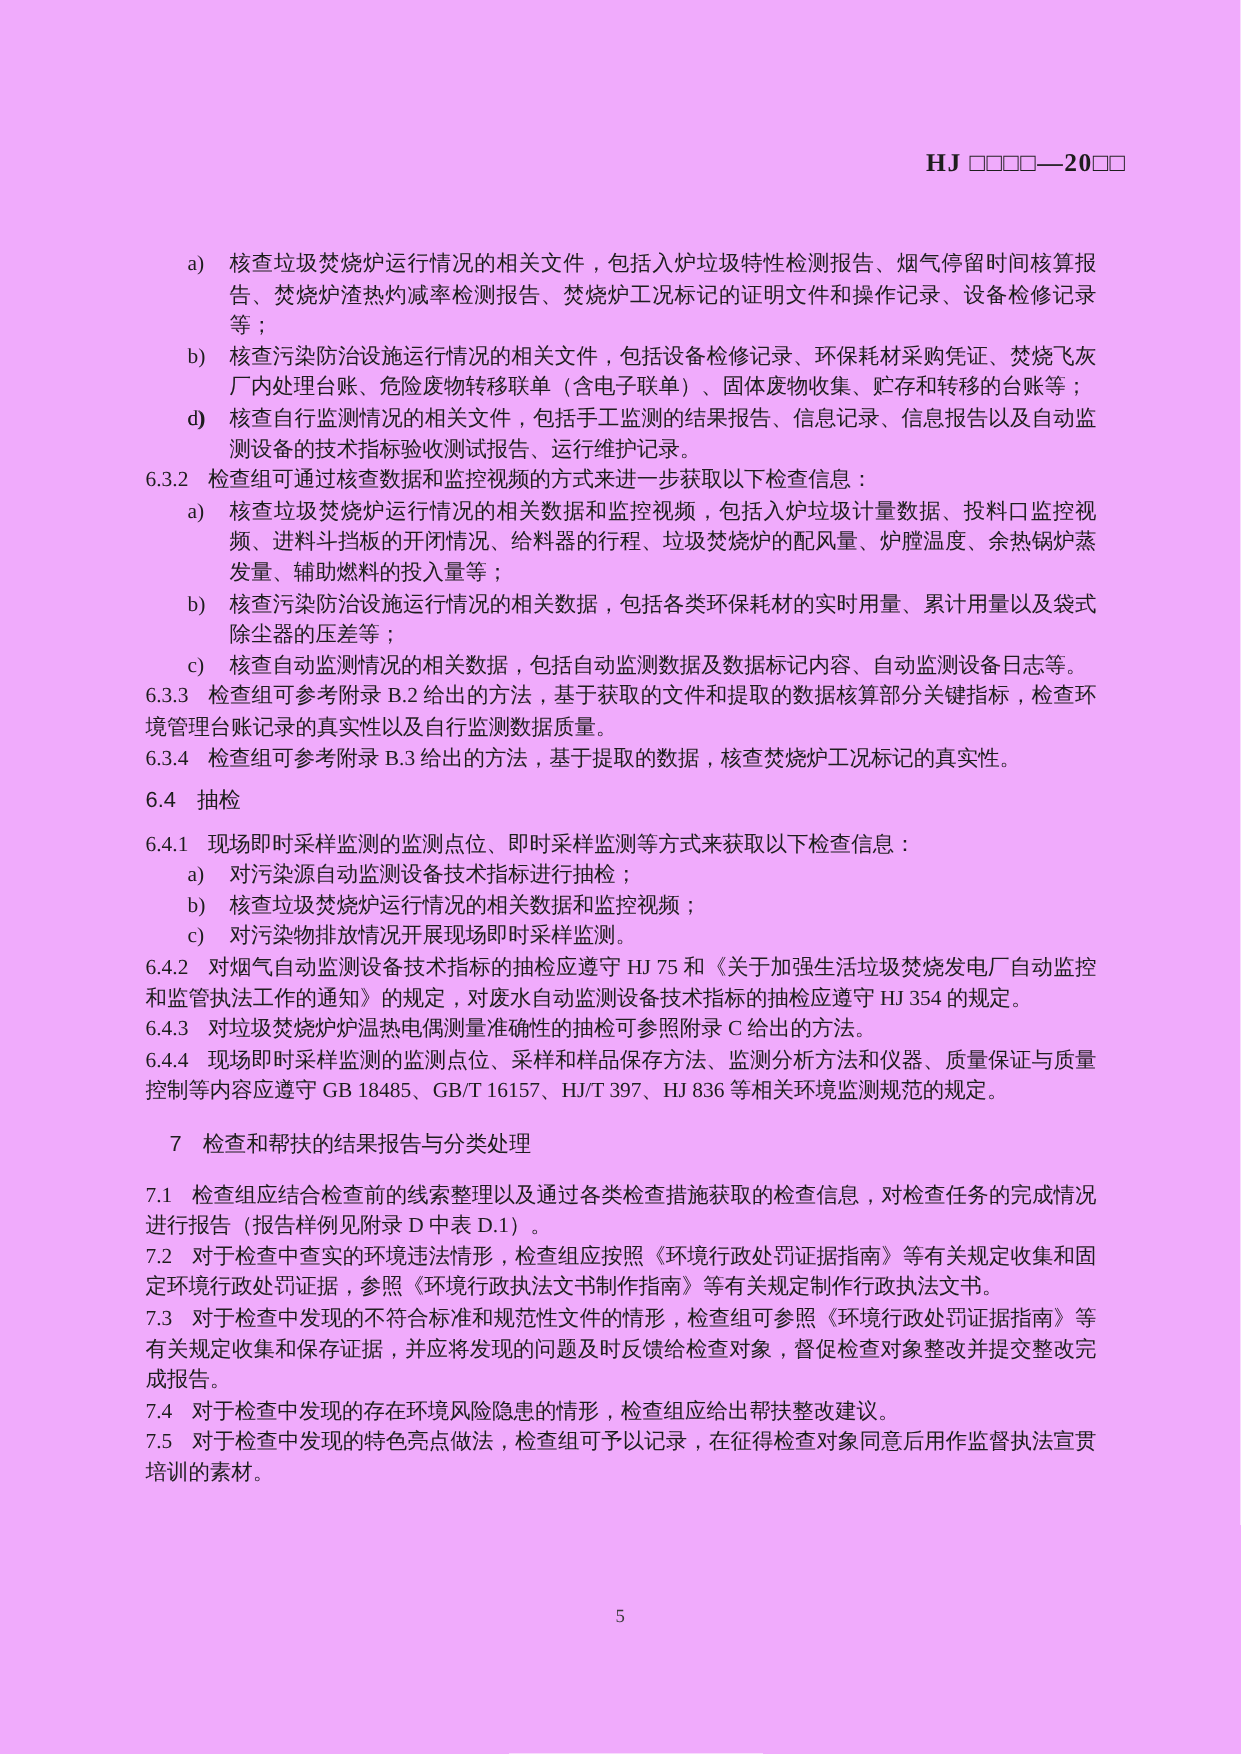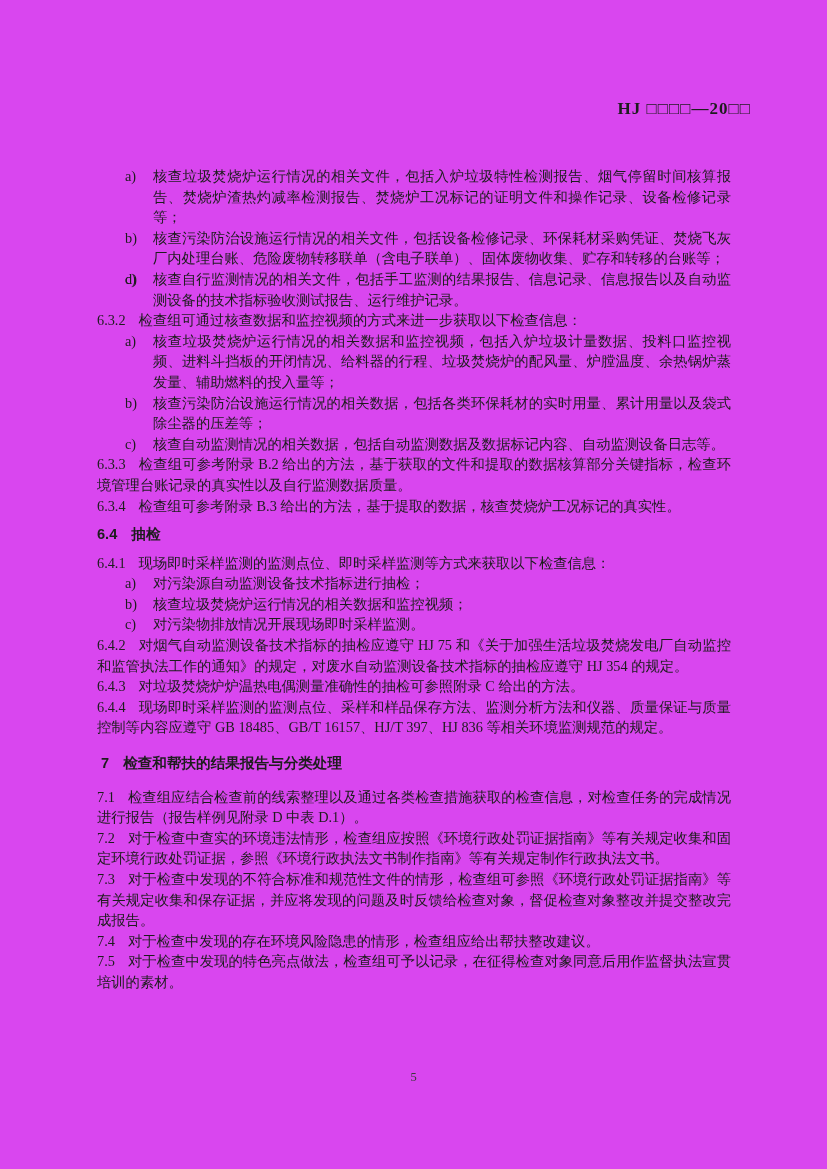--- a/index.html
+++ b/index.html
@@ -1,38 +1,38 @@
 <!DOCTYPE html>
 <html><head>
 <meta charset="utf-8">
 <style>
   html,body { margin:0; padding:0; background:#ffffff; }
   .page {
-    position:relative; width:827px; height:1169px; background:#d946ef;
+    position:relative; width:827px; height:1169px; background:#f0abfc;
     font-family:"Liberation Serif","DejaVu Serif",serif; color:#1d1d1d;
     overflow:hidden;
   }
   .doc-num {
     position:absolute; top:99px; right:76px;
     font-family:"Liberation Serif","DejaVu Sans",serif;
     font-weight:bold; font-size:17px; letter-spacing:1px; white-space:nowrap;
   }
   .content {
     position:absolute; left:97px; top:166px; width:634px;
     font-size:14.3px; line-height:20.6px; text-align:justify;
   }
   .para { margin:0; }
   .para .num { display:inline-block; margin-right:13px; }
   .li { position:relative; padding-left:56px; margin:0; }
   .li .li-label { position:absolute; left:28px; top:0; }
   .h2 {
     font-family:"Liberation Sans","DejaVu Sans",sans-serif;
-    font-weight:bold; font-size:14.6px; margin:8px 0 8px 0; text-align:left;
+    font-weight:normal; font-size:14.6px; margin:8px 0 8px 0; text-align:left;
   }
-  .h2.major { margin:15px 0 13px 4px; }
+  .h2.major { margin:15px 0 13px 16px; }
   .h2 .num { display:inline-block; margin-right:14px; }
   .page-num {
     position:absolute; top:1070px; left:0; width:100%;
     text-align:center; font-size:12.5px; color:#3a3a3a;
   }
 </style>
 </head>
 <body>
 
 <div class="page">

